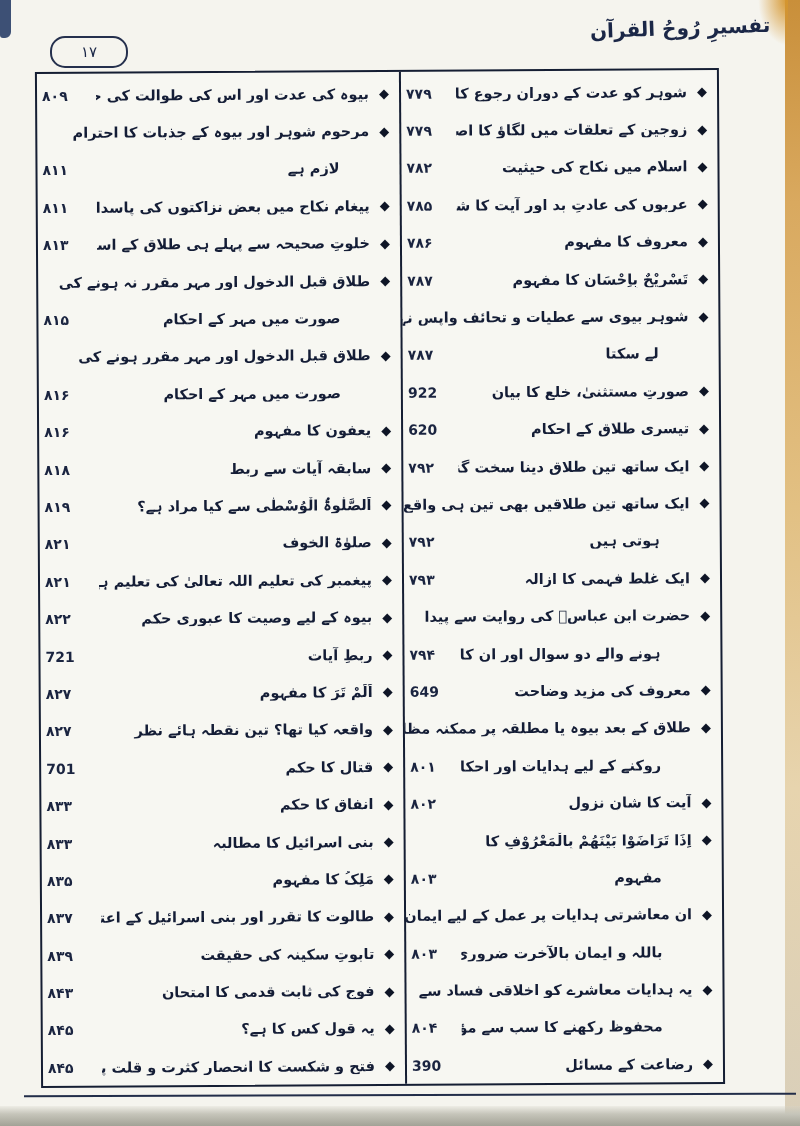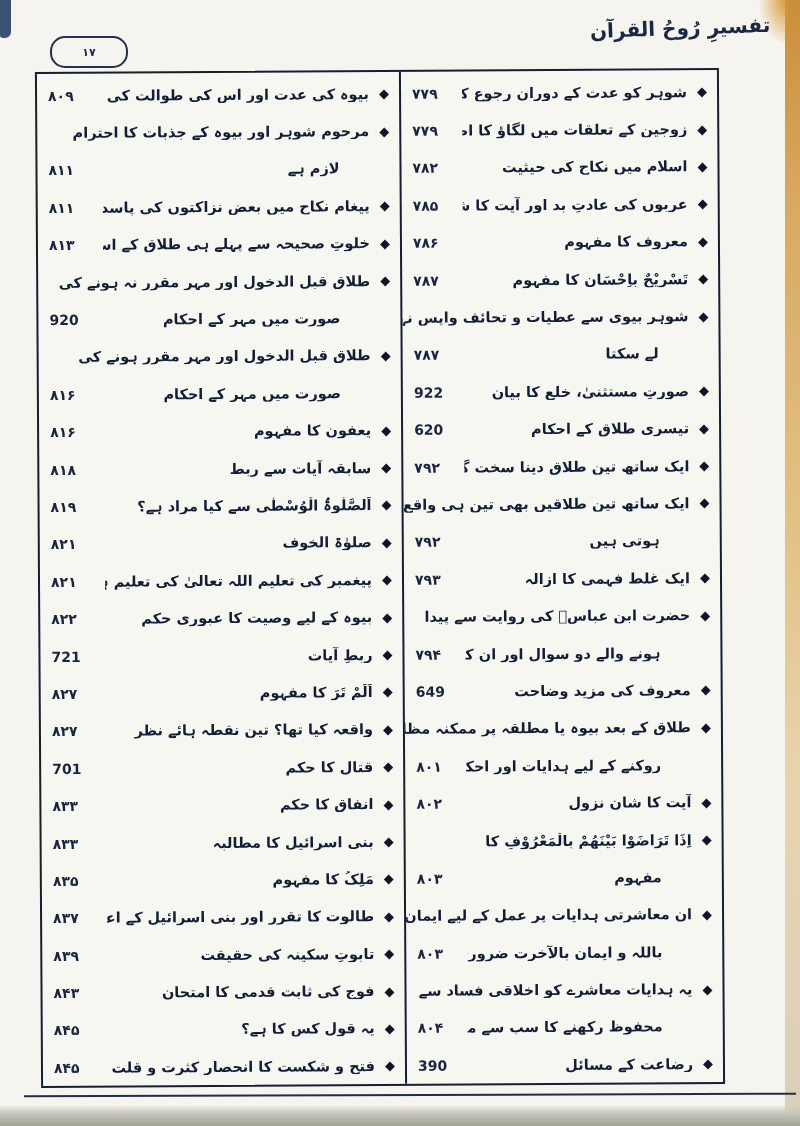--- a/index.html
+++ b/index.html
@@ -29,21 +29,21 @@
   
   .book-title{
     position:absolute;top:16px;right:30px;z-index:2;
     font-size:20px;font-weight:700;color:#1b2747;
     transform:rotate(-2deg);direction:rtl;
   }
   .page-oval{
     position:absolute;top:36px;left:50px;width:74px;height:28px;z-index:2;
     border:2px solid #25304d;border-radius:15px;
     display:flex;align-items:center;justify-content:center;
-    font-size:11px;font-weight:700;color:#1b2747;
+    font-size:15px;font-weight:400;color:#1b2747;
   }
   
   .toc-box{
     position:absolute;left:38px;top:70px;width:684px;height:1016px;z-index:2;
     border:2px solid #151e33;box-sizing:border-box;
     background:rgba(255,255,255,0.25);
     display:flex;flex-direction:row;direction:rtl;
     transform:rotate(-0.35deg);
   }
   .col{display:flex;flex-direction:column;padding-top:3px;box-sizing:border-box;}
@@ -55,21 +55,21 @@
     width:30px;flex:none;text-align:center;
     font-size:13px;color:#0e1526;line-height:1;
   }
   .text{
     flex:1 1 auto;text-align:right;white-space:nowrap;overflow:hidden;
     font-size:14.5px;font-weight:700;color:#141d36;padding-left:3px;
   }
   .row.cont .text{padding-right:30px;}
   .pagenum{
     flex:none;width:50px;direction:ltr;text-align:left;
-    padding-left:11px;font-size:14px;font-weight:700;color:#1a2440;
+    padding-left:5px;font-size:14px;font-weight:700;color:#1a2440;
   }
   .col-left .pagenum{width:54px;}
   .pagenum:empty{width:0;padding:0;}
   
   .bottom-rule{
     position:absolute;left:24px;top:1094px;width:772px;height:0;z-index:2;
     border-top:2px solid #222d49;transform:rotate(-0.2deg);
   }
 </style>
 </head>
@@ -251,21 +251,21 @@
         <span class="pagenum">۸۱۳</span>
       </div>
       <div class="row">
         <span class="bullet">◆</span>
         <span class="text">طلاق قبل الدخول اور مہر مقرر نہ ہونے کی</span>
         <span class="pagenum"></span>
       </div>
       <div class="row cont">
         <span class="bullet"></span>
         <span class="text">صورت میں مہر کے احکام</span>
-        <span class="pagenum">920</span>
+        <span class="pagenum">۸۱۵</span>
       </div>
       <div class="row">
         <span class="bullet">◆</span>
         <span class="text">طلاق قبل الدخول اور مہر مقرر ہونے کی</span>
         <span class="pagenum"></span>
       </div>
       <div class="row cont">
         <span class="bullet"></span>
         <span class="text">صورت میں مہر کے احکام</span>
         <span class="pagenum">۸۱۶</span>

